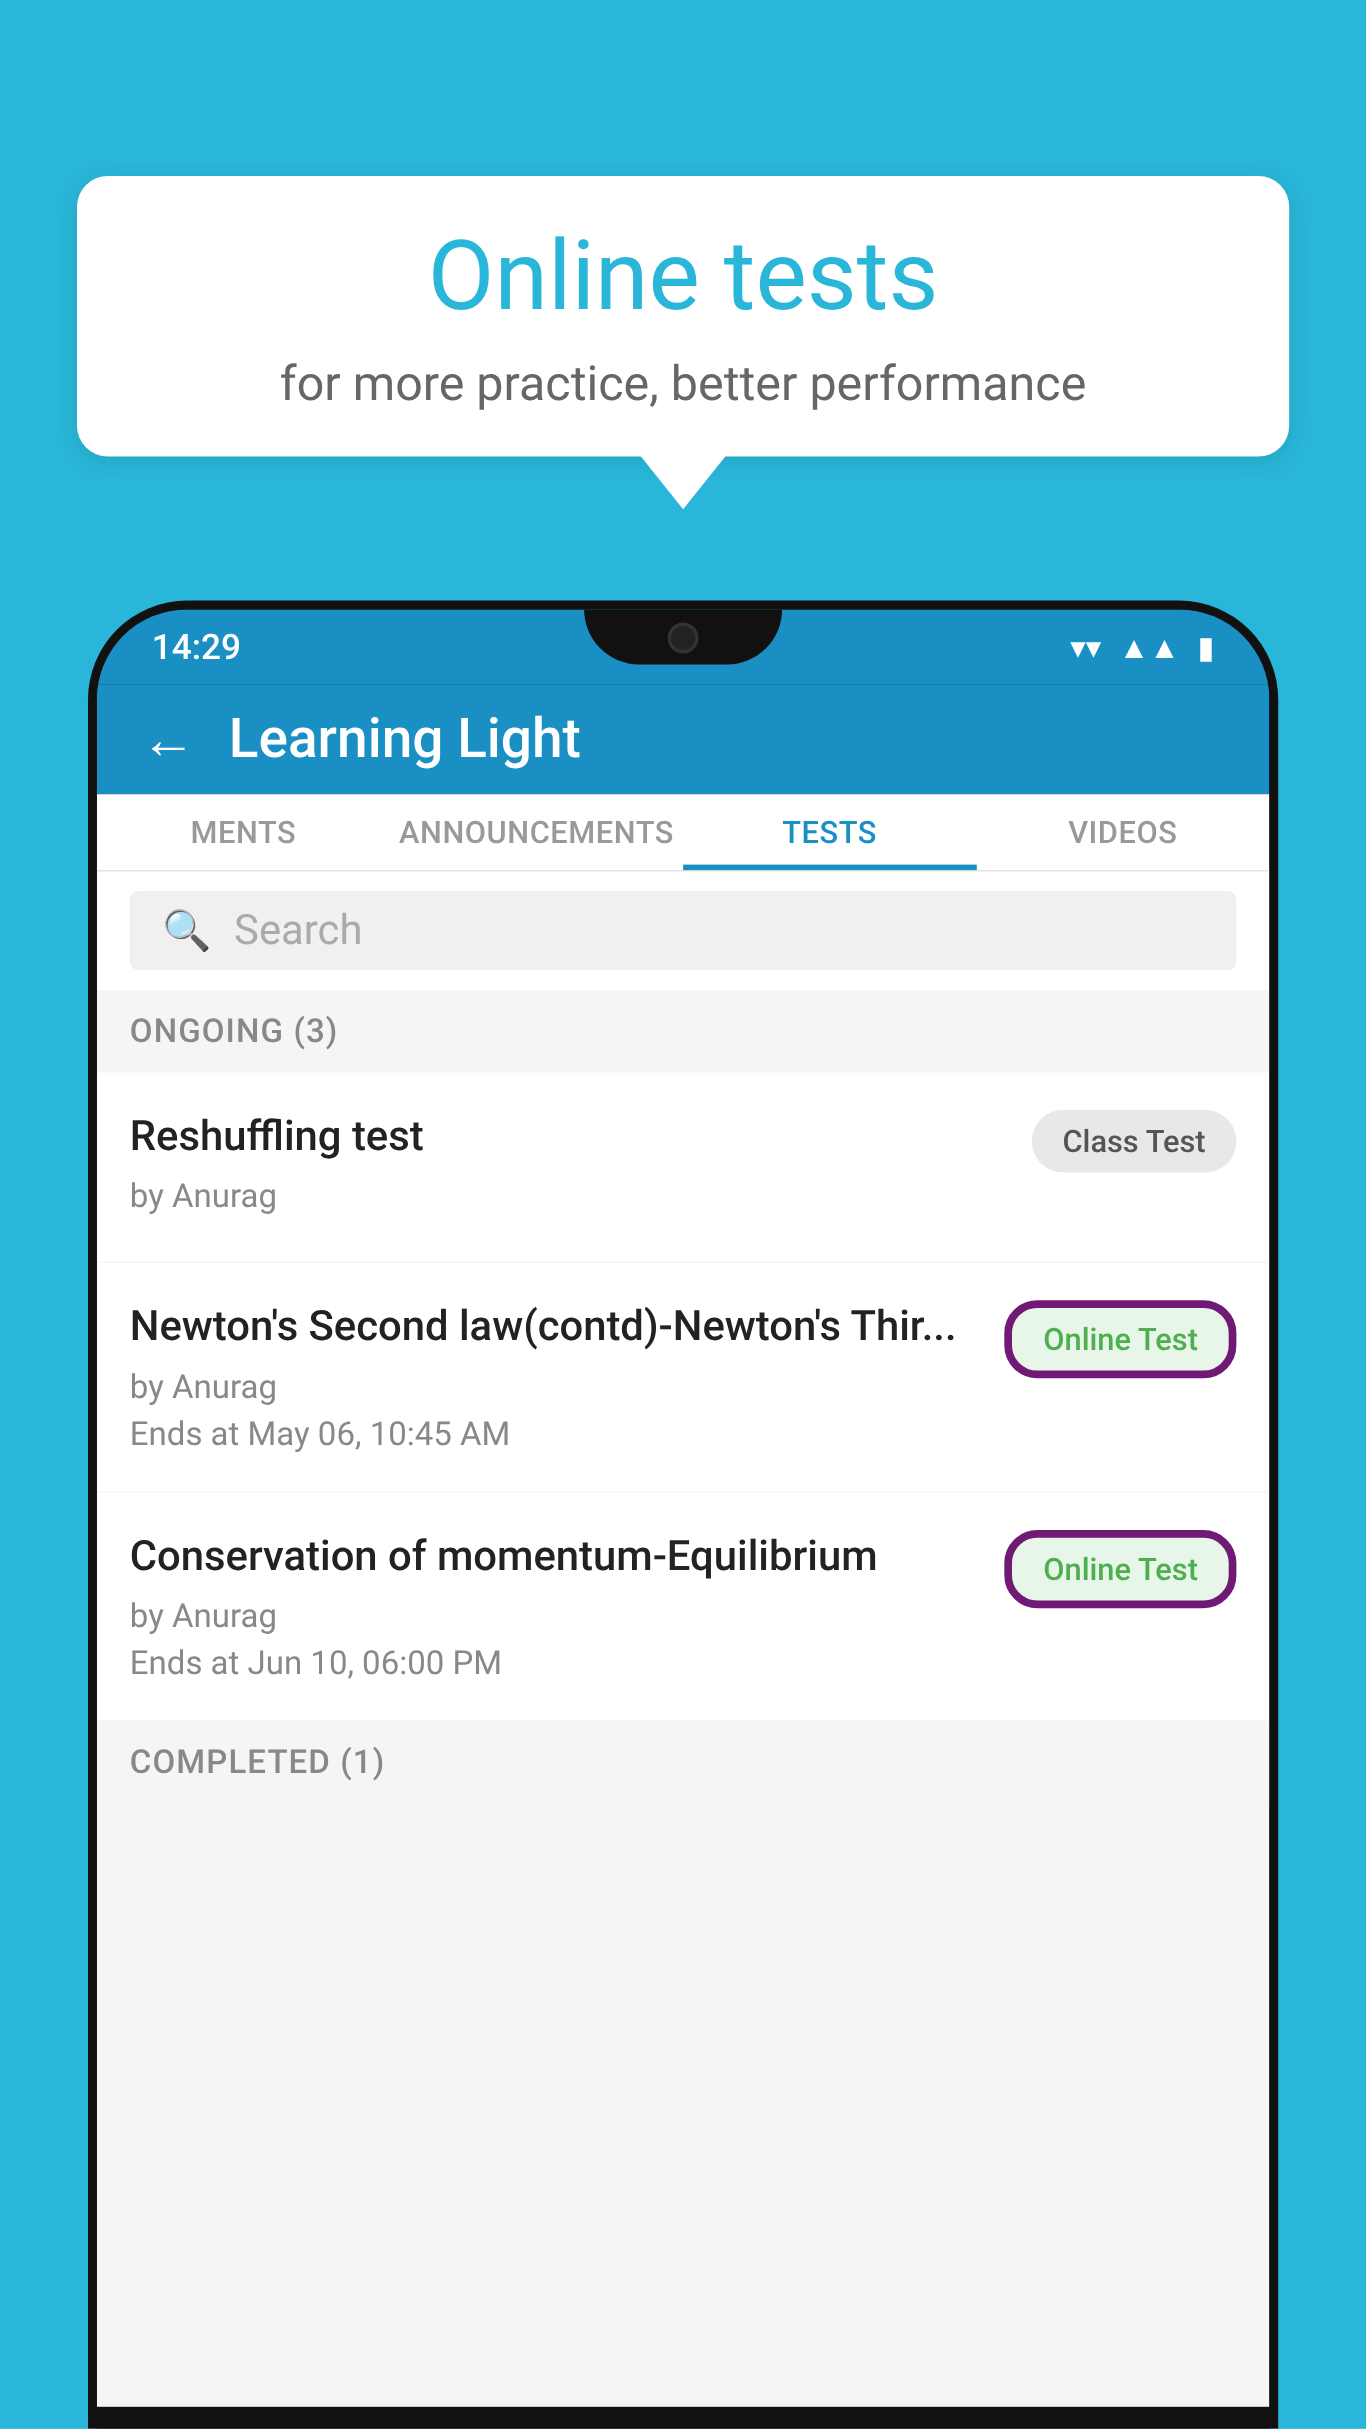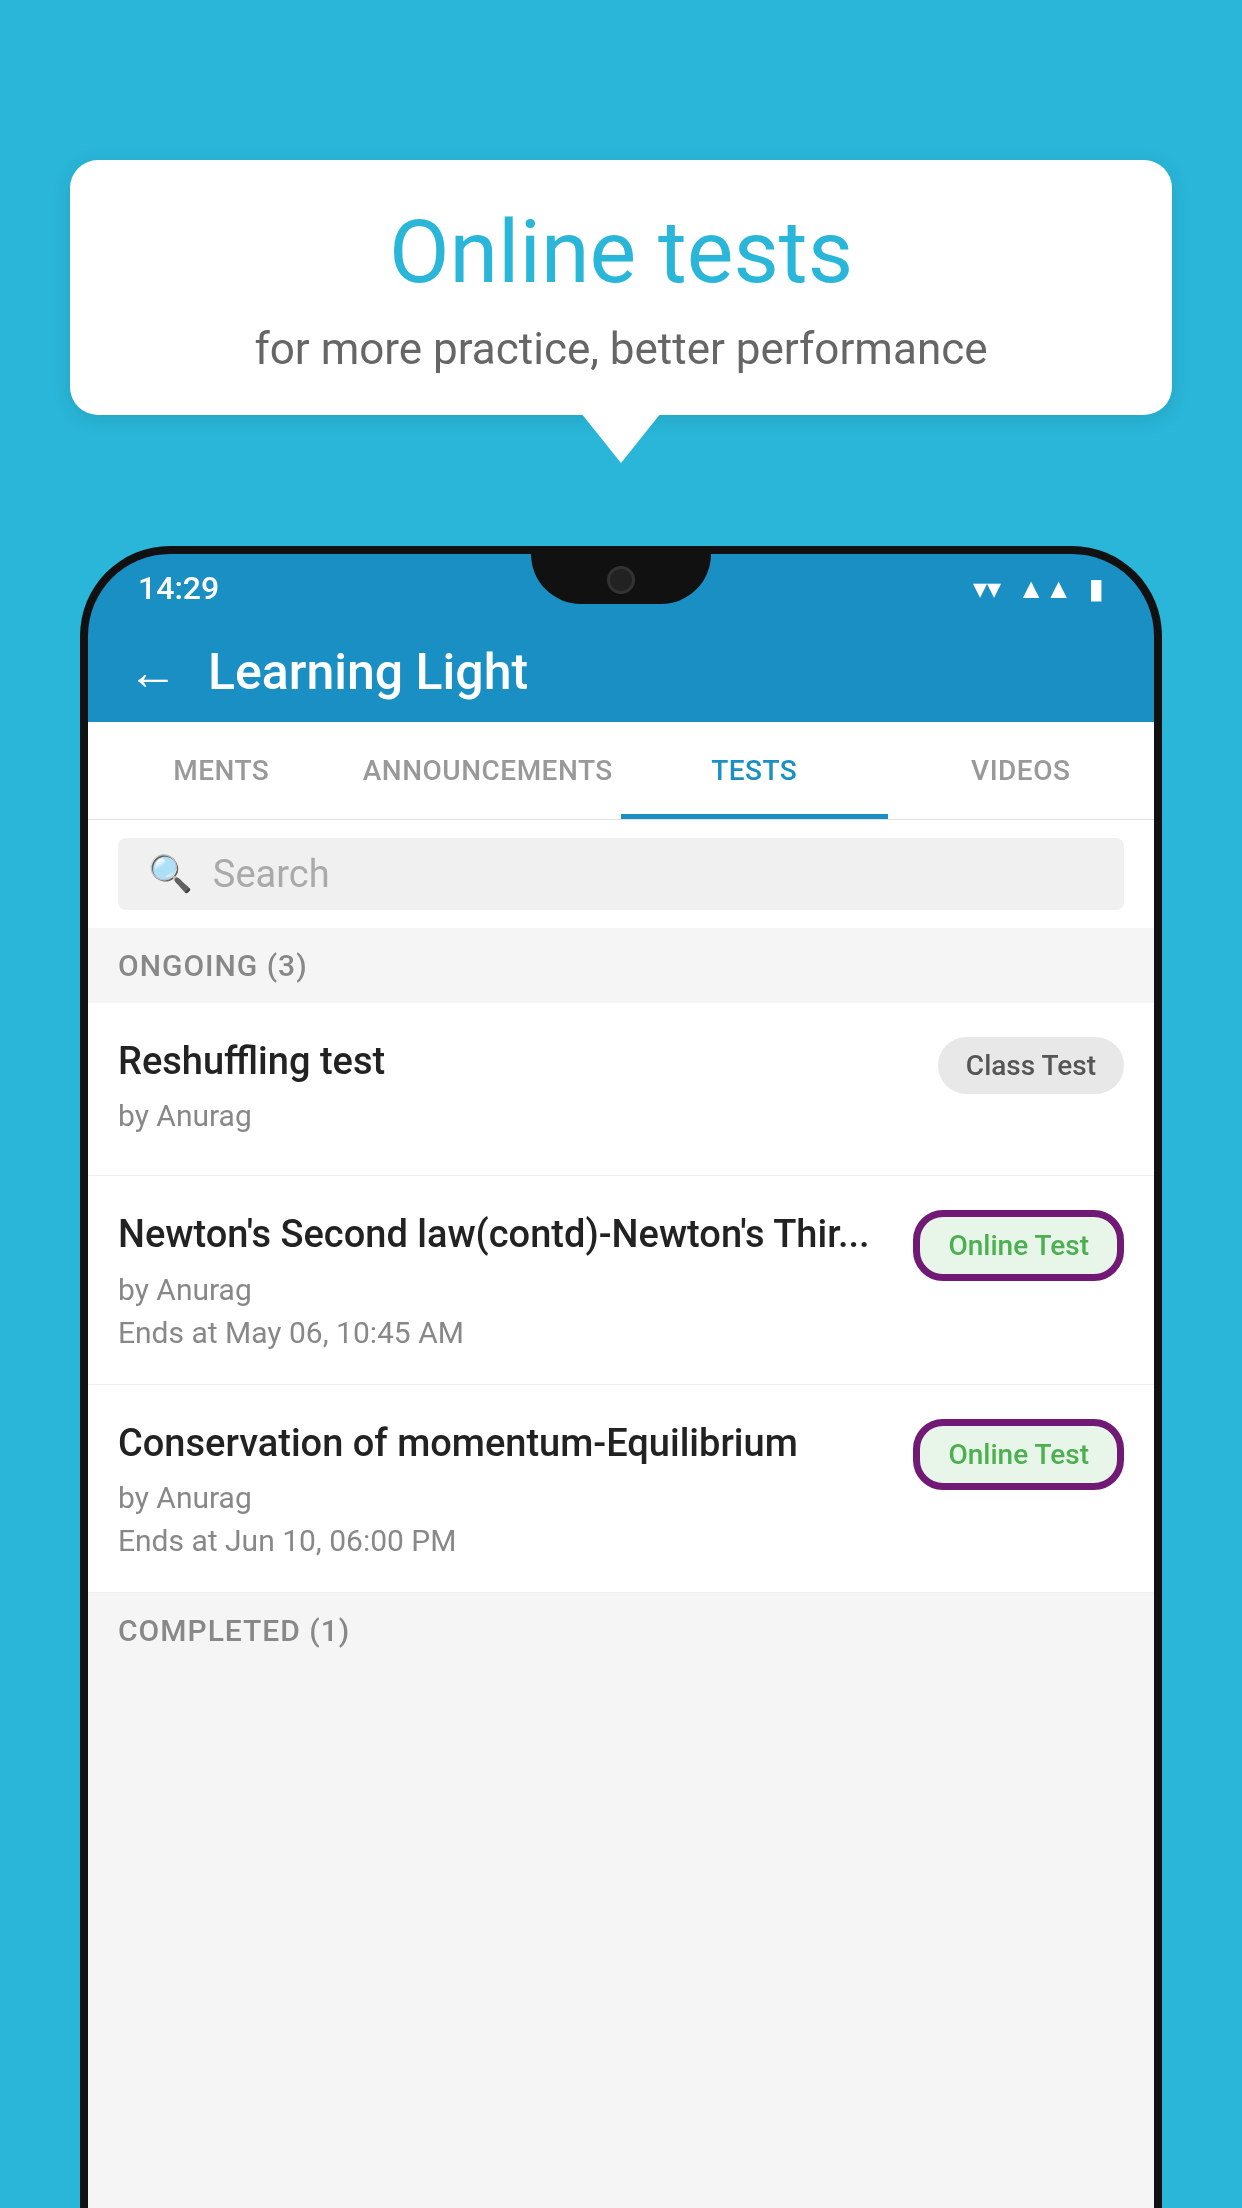--- a/index.html
+++ b/index.html
@@ -153,21 +153,21 @@
       color: white;
       font-size: 50px;
       font-weight: 500;
     }
 
     
     .tabs-container {
       background: white;
       display: flex;
       border-bottom: 1px solid #e0e0e0;
-      height: 98px;
+      height: 70px;
       align-items: stretch;
     }
 
     .tab {
       flex: 1;
       display: flex;
       align-items: center;
       justify-content: center;
       font-size: 28px;
       color: #999;

